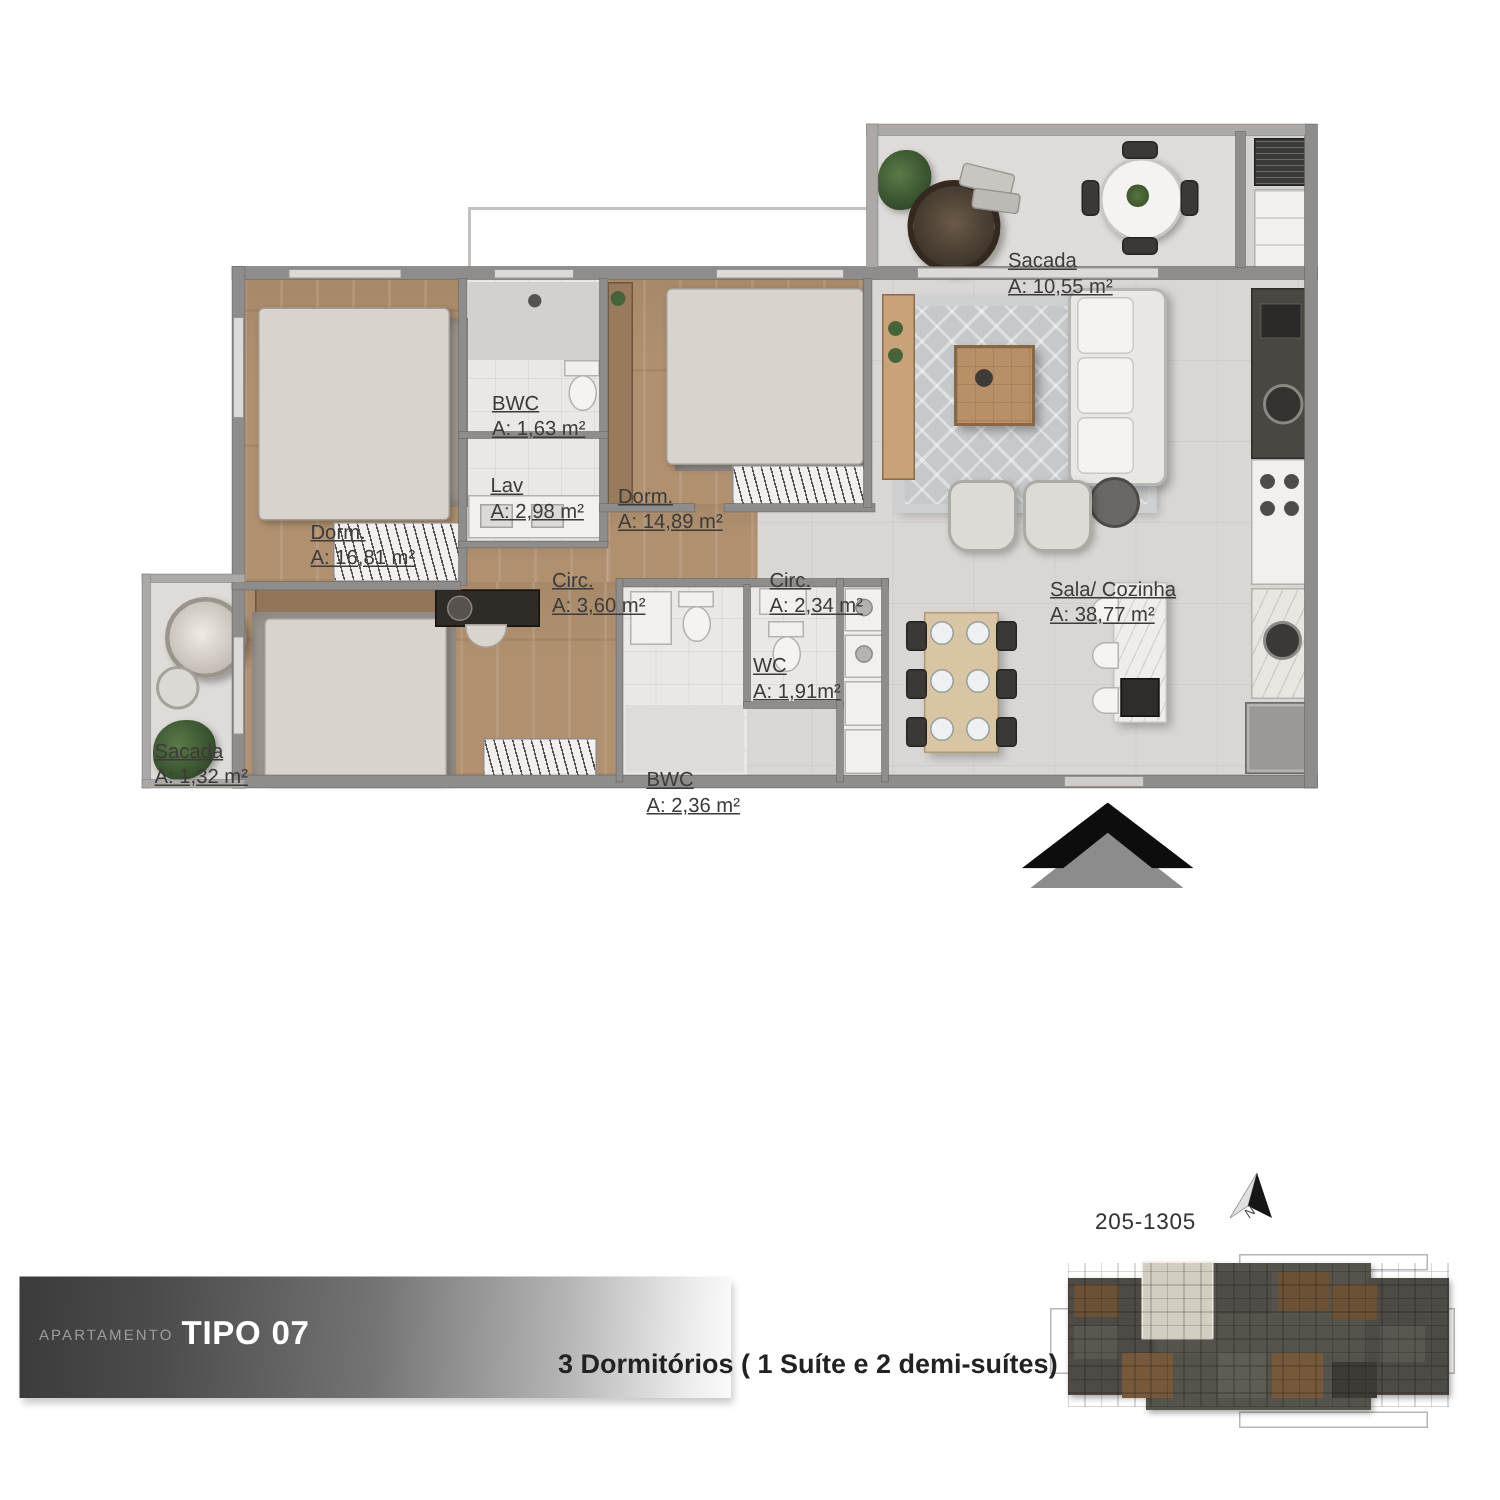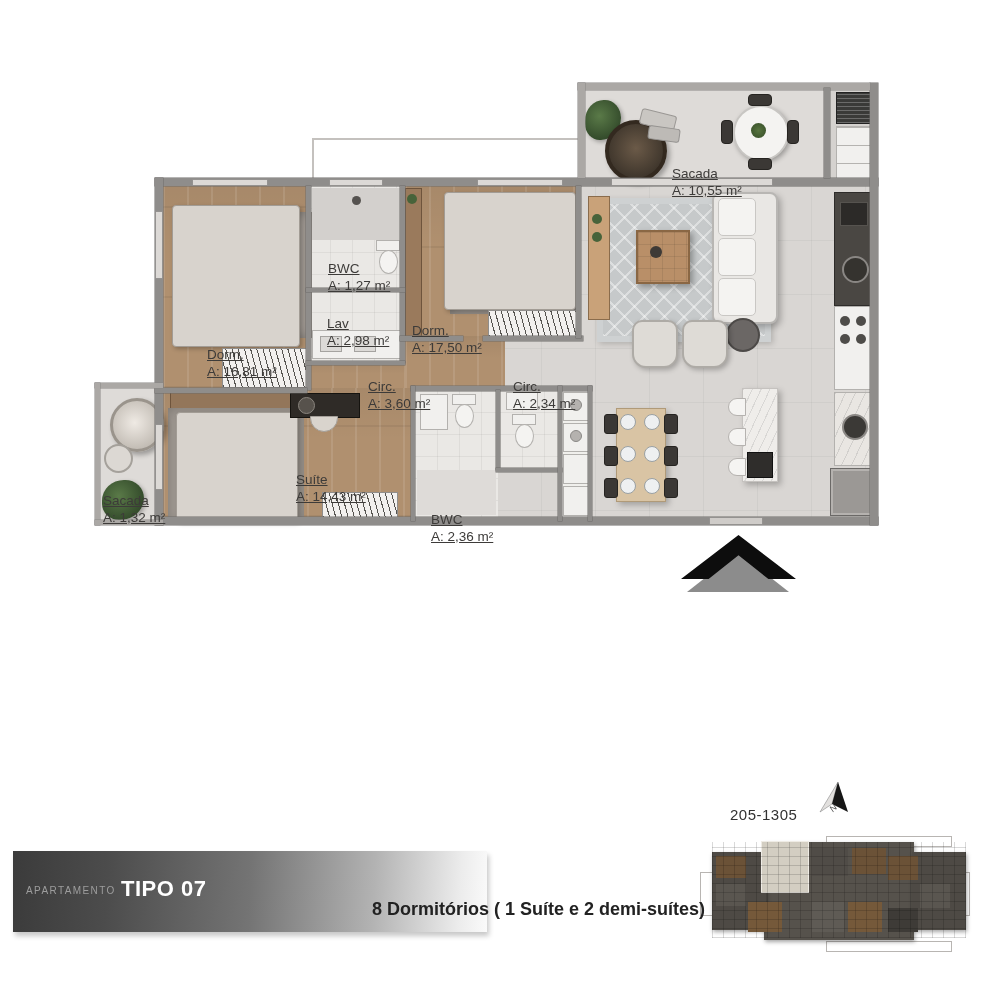--- a/index.html
+++ b/index.html
@@ -236,55 +236,58 @@
   <div class="fur hatch" style="left:322px;top:492px;width:74px;height:25px;"></div>
 
   <div class="fur" style="left:110px;top:398px;width:48px;height:48px;border-radius:50%;background:radial-gradient(circle at 45% 45%,#efeae4,#c0bab2 75%);border:3px solid #9a948c;box-shadow:3px 3px 5px rgba(0,0,0,.3);"></div>
   <div class="fur" style="left:104px;top:444px;width:25px;height:25px;border-radius:50%;background:#dcd8d3;border:2px solid #a5a19b;"></div>
   <div class="plant" style="left:102px;top:480px;width:42px;height:40px;z-index:10;"></div>
 
   <div class="lbl" style="left:672px;top:131px;">
     <div>Sacada</div><div>A: 10,55 m²</div>
   </div>
   <div class="lbl" style="left:328px;top:226px;">
-    <div>BWC</div><div>A: 1,27 m²</div>
+    <div>BWC</div><div>A: 1,63 m²</div>
   </div>
   <div class="lbl" style="left:327px;top:281px;">
     <div>Lav</div><div>A: 2,98 m²</div>
   </div>
   <div class="lbl" style="left:207px;top:312px;">
     <div>Dorm.</div><div>A: 16,81 m²</div>
   </div>
   <div class="lbl" style="left:412px;top:288px;">
-    <div>Dorm.</div><div>A: 17,50 m²</div>
+    <div>Dorm.</div><div>A: 14,89 m²</div>
   </div>
   <div class="lbl" style="left:368px;top:344px;">
     <div>Circ.</div><div>A: 3,60 m²</div>
   </div>
   <div class="lbl" style="left:513px;top:344px;">
     <div>Circ.</div><div>A: 2,34 m²</div>
   </div>
+  <div class="lbl" style="left:700px;top:350px;">
+    <div>Sala/ Cozinha</div><div>A: 38,77 m²</div>
+  </div>
   <div class="lbl" style="left:103px;top:458px;">
     <div>Sacada</div><div>A: 1,32 m²</div>
   </div>
-  <div class="lbl" style="left:296px;top:437px;">
-    <div>Suíte</div><div>A: 14,43 m²</div>
+  <div class="lbl" style="left:502px;top:401px;">
+    <div>WC</div><div>A: 1,91m²</div>
   </div>
   <div class="lbl" style="left:431px;top:477px;">
     <div>BWC</div><div>A: 2,36 m²</div>
   </div>
 
   <div class="abs" style="left:687px;top:552px;width:102px;height:40px;background:#8c8c8c;clip-path:polygon(50% 0,100% 100%,0 100%);z-index:35;"></div>
   <div class="abs" style="left:681px;top:535px;width:115px;height:44px;background:#0d0d0d;clip-path:polygon(0 100%,50% 0,100% 100%,76% 100%,50% 46%,24% 100%);z-index:36;"></div>
 
   <div class="banner">
     <span class="banner-small">APARTAMENTO</span>
     <span class="banner-big">TIPO 07</span>
   </div>
-  <div class="ft-line2">8 Dormitórios ( 1 Suíte e 2 demi-suítes)</div>
+  <div class="ft-line2">3 Dormitórios ( 1 Suíte e 2 demi-suítes)</div>
 
   <div class="kp-units">205-1305</div>
 
   <svg class="abs" style="left:812px;top:776px;z-index:41;" width="44" height="44" viewBox="0 0 44 44">
     <polygon points="8,36 26,6 20,28" fill="#e2e0de" stroke="#8a8a8a" stroke-width="0.6"></polygon>
     <polygon points="26,6 36,36 20,28" fill="#161616"></polygon>
   </svg>
   <span class="kp-n">N</span>
 
   <div class="kp-outline" style="left:700px;top:872px;width:13px;height:42px;"></div>

